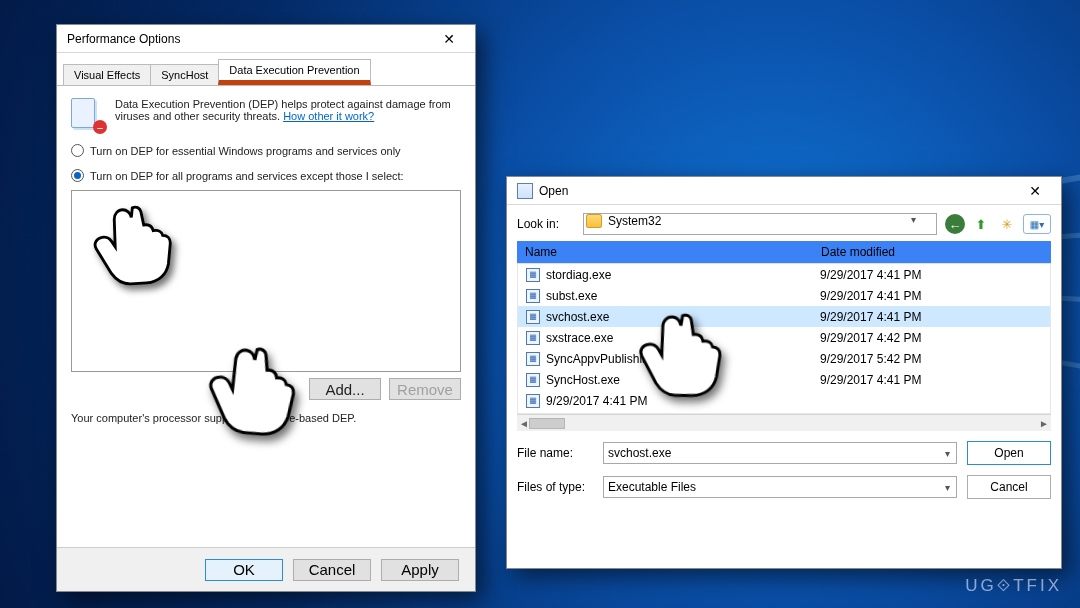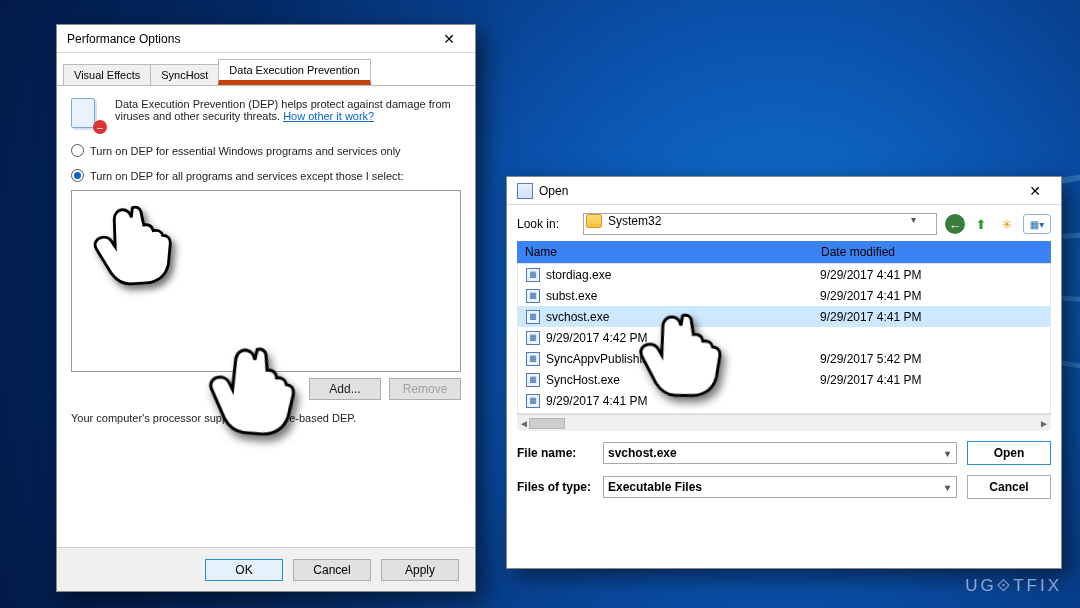--- a/index.html
+++ b/index.html
@@ -35,21 +35,21 @@
                    border:1px solid #7aa8d8; border-radius:2px; box-shadow:2px 2px 0 #cfe0f5;}
   .depicon .red{ position:absolute; right:-2px; bottom:-2px; width:14px; height:14px; border-radius:50%;
                  background:#d33; color:#fff; font-size:10px; display:flex; align-items:center; justify-content:center;}
   .link{ color:#0066cc; text-decoration:underline; cursor:pointer;}
   .radio-row{ display:flex; align-items:center; gap:6px; margin-top:12px;}
   .radio { width:13px; height:13px; border:1px solid #555; border-radius:50%; display:inline-flex;
            align-items:center; justify-content:center; background:#fff;}
   .radio.sel::after{ content:""; width:7px; height:7px; background:#0a63c7; border-radius:50%;}
   .listarea{ margin-top:8px; border:1px solid #999; height:182px; background:#fff;}
   .btnrow{ display:flex; justify-content:flex-end; gap:8px; margin-top:6px;}
-  .wbtn{ min-width:72px; height:22px; font-size:12px; border:1px solid #adadad; background:#e1e1e1;
+  .wbtn{ min-width:72px; height:22px; font-size:15px; border:1px solid #adadad; background:#e1e1e1;
          display:flex; align-items:center; justify-content:center;}
   .wbtn.primary{ border:1px solid #2a8dd4; background:#e5f1fb;}
   .wbtn.disabled{ color:#a0a0a0; }
   .note{ margin-top:12px; font-size:11px;}
   .bottombar{ position:absolute; left:0; right:0; bottom:0; height:44px; border-top:1px solid #ccc;
               background:#f0f0f0; display:flex; align-items:center; justify-content:flex-end; gap:10px;
               padding:0 16px;}
   .bottombar .wbtn{ min-width:78px; }
 
   
@@ -76,21 +76,21 @@
   .filebody{ height:150px; overflow:hidden; border:1px solid #e7e7e7; border-top:none;}
   .frow{ display:flex; align-items:center; font-size:12px; height:21px; padding:0 8px;}
   .frow .ico{ width:14px; height:14px; border:1px solid #4f78b8; background:#eef5ff; margin-right:6px;
               display:flex; align-items:center; justify-content:center; font-size:8px; color:#2a64b3;}
   .frow .nm{ width:274px; white-space:nowrap; overflow:hidden; text-overflow:ellipsis;}
   .frow.sel{ background:#cde8ff;}
   .hscroll{ height:17px; background:#f0f0f0; border-top:1px solid #d5d5d5; display:flex;
             align-items:center; justify-content:space-between; padding:0 2px; font-size:10px; color:#666;}
   .hscroll .thumb{ height:11px; width:36px; background:#cdcdcd; border:1px solid #b5b5b5;}
 
-  .formrow{ display:flex; align-items:center; gap:10px; margin-top:10px;font-weight:bold;}
+  .formrow{ display:flex; align-items:center; gap:10px; margin-top:10px;}
   .formrow label{ width:76px; font-size:12px;}
   .txt{ flex:1; height:22px; border:1px solid #a8a8a8; padding:0 4px; font-size:12px;
         display:flex; align-items:center; position:relative;}
   .txt .chev{ position:absolute; right:6px; font-size:10px; color:#555;}
   .action{ width:84px; height:24px; border:1px solid #2a8dd4; background:#fff;
            display:flex; align-items:center; justify-content:center; font-size:12px;}
   .action.plain{ border:1px solid #adadad;}
 
   .dlg-titleicon{ width:16px; height:16px; margin-right:6px; display:inline-flex;
                   border:1px solid #5a7fb0; background:linear-gradient(#e8f1ff,#cfe1f9);}
@@ -191,20 +191,21 @@
           <span class="nm">subst.exe</span>
           <span>9/29/2017 4:41 PM</span>
         </div>
         <div class="frow sel">
           <span class="ico">▦</span>
           <span class="nm">svchost.exe</span>
           <span>9/29/2017 4:41 PM</span>
         </div>
         <div class="frow">
           <span class="ico">▦</span>
+          <span class="nm">sxstrace.exe</span>
           <span>9/29/2017 4:42 PM</span>
         </div>
         <div class="frow">
           <span class="ico">▦</span>
           <span class="nm">SyncAppvPublishingServer.exe</span>
           <span>9/29/2017 5:42 PM</span>
         </div>
         <div class="frow">
           <span class="ico">▦</span>
           <span class="nm">SyncHost.exe</span>

